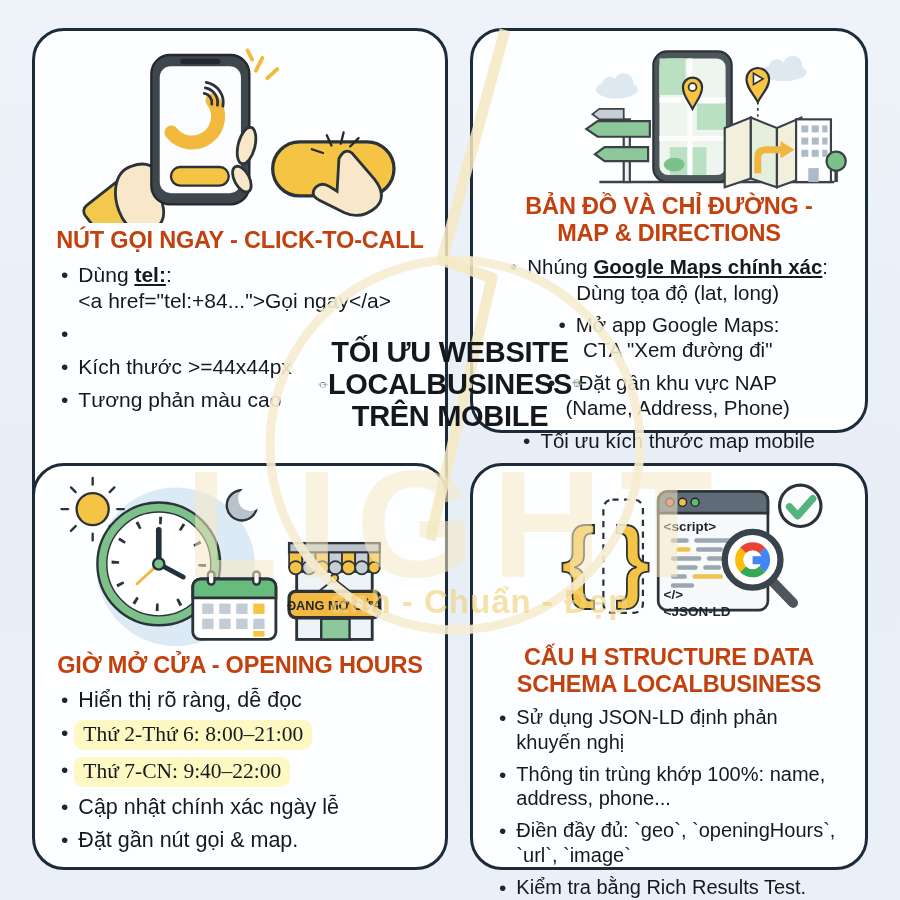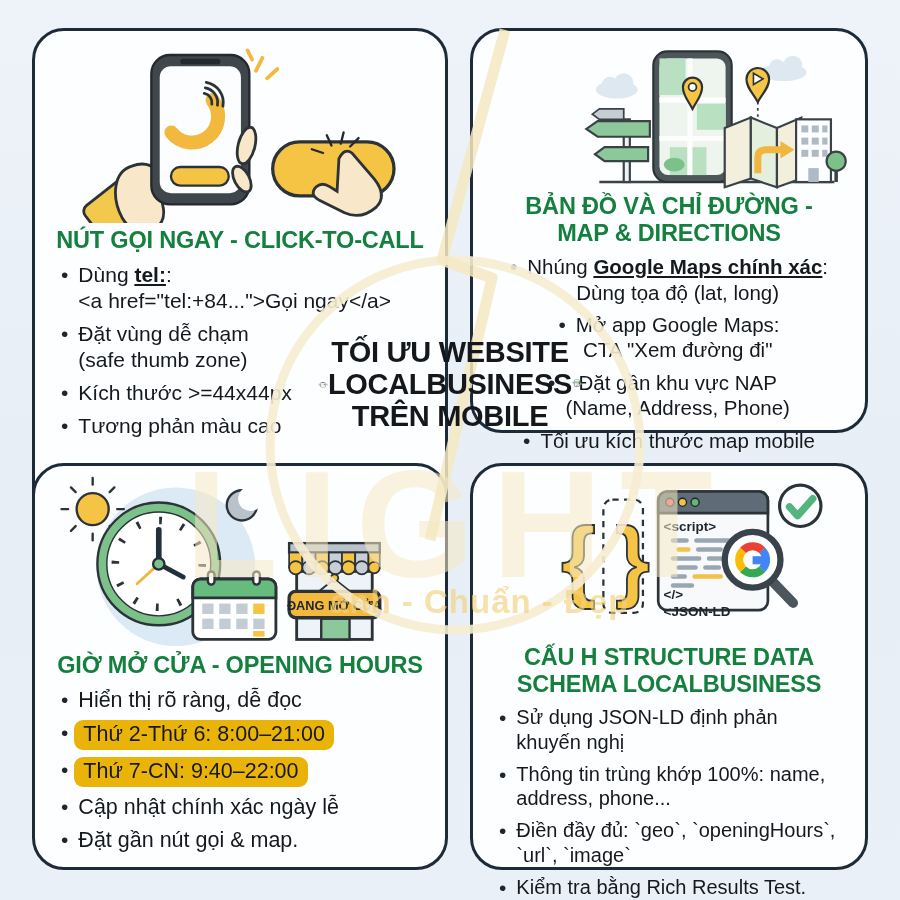--- a/index.html
+++ b/index.html
@@ -13,33 +13,33 @@
     box-sizing:border-box;padding:10px 18px 12px 18px;display:flex;flex-direction:column;
     z-index:1;
   }
   .card-tl{left:32px;top:28px;width:416px;height:518px;}
   .card-tr{left:470px;top:28px;width:398px;height:405px;}
   .card-bl{left:32px;top:463px;width:416px;height:407px;}
   .card-br{left:470px;top:463px;width:398px;height:407px;}
   .illo{flex:0 0 auto;display:flex;justify-content:center;align-items:flex-end;}
   .card-title{
     font-weight:800;font-size:23.5px;line-height:1.13;text-align:center;
-    white-space:pre-line;letter-spacing:-.2px;margin:4px 0 8px 0;color:#15803d;
+    white-space:pre-line;letter-spacing:-.2px;margin:4px 0 8px 0;color:#c2410c;
   }
   ul.bullets{list-style:none;margin:0;padding:0 0 0 8px;display:flex;flex-direction:column;gap:7px;}
   li.bullet{display:flex;align-items:flex-start;gap:10px;font-size:21px;line-height:1.24;}
   li.bullet .dot{flex:0 0 auto;color:#1d2531;font-size:21px;}
   li.bullet .txt{white-space:pre-line;}
   li.bullet b{font-weight:700;text-decoration:underline;}
   ul.centered{padding-left:0;}
   ul.centered li.bullet{justify-content:center;font-size:20.5px;}
   ul.centered .txt{text-align:center;}
   .card-br ul.bullets li.bullet{font-size:20px;}
   .card-bl ul.bullets li.bullet{font-size:21.5px;}
-  li.bullet.hl .txt{background:#eab308;border-radius:9px;padding:1px 9px 2px 9px;margin-left:-4px;}
+  li.bullet.hl .txt{background:#fef9c3;border-radius:9px;padding:1px 9px 2px 9px;margin-left:-4px;font-family:Liberation Serif, serif;}
   
   .watermark{position:absolute;inset:0;z-index:2;pointer-events:none;}
   .wm-letters{
     position:absolute;left:185px;top:448px;font-size:152px;font-weight:800;
     letter-spacing:18px;color:#f6e9c4;opacity:.55;line-height:1;
   }
   .wm-tagline{
     position:absolute;left:330px;top:583px;width:400px;font-size:33px;font-weight:800;
     color:#f2d27c;opacity:.65;letter-spacing:1px;
   }
@@ -111,22 +111,20 @@
   </div>
   <h2 class="card-title">NÚT GỌI NGAY - CLICK-TO-CALL</h2>
   <ul class="bullets">
       <li class="bullet">
         <span class="dot">•</span>
         <span class="txt"><span>Dùng </span><b>tel:</b><span>:
 &lt;a href="tel:+84..."&gt;Gọi ngay&lt;/a&gt;</span></span>
       </li>
       <li class="bullet">
         <span class="dot">•</span>
-        <span class="txt"><span>Đặt vùng dễ chạm
-(safe thumb zone)</span></span>
       </li>
       <li class="bullet">
         <span class="dot">•</span>
         <span class="txt"><span>Kích thước &gt;=44x44px</span></span>
       </li>
       <li class="bullet">
         <span class="dot">•</span>
         <span class="txt"><span>Tương phản màu cao</span></span>
       </li>
     </ul>

